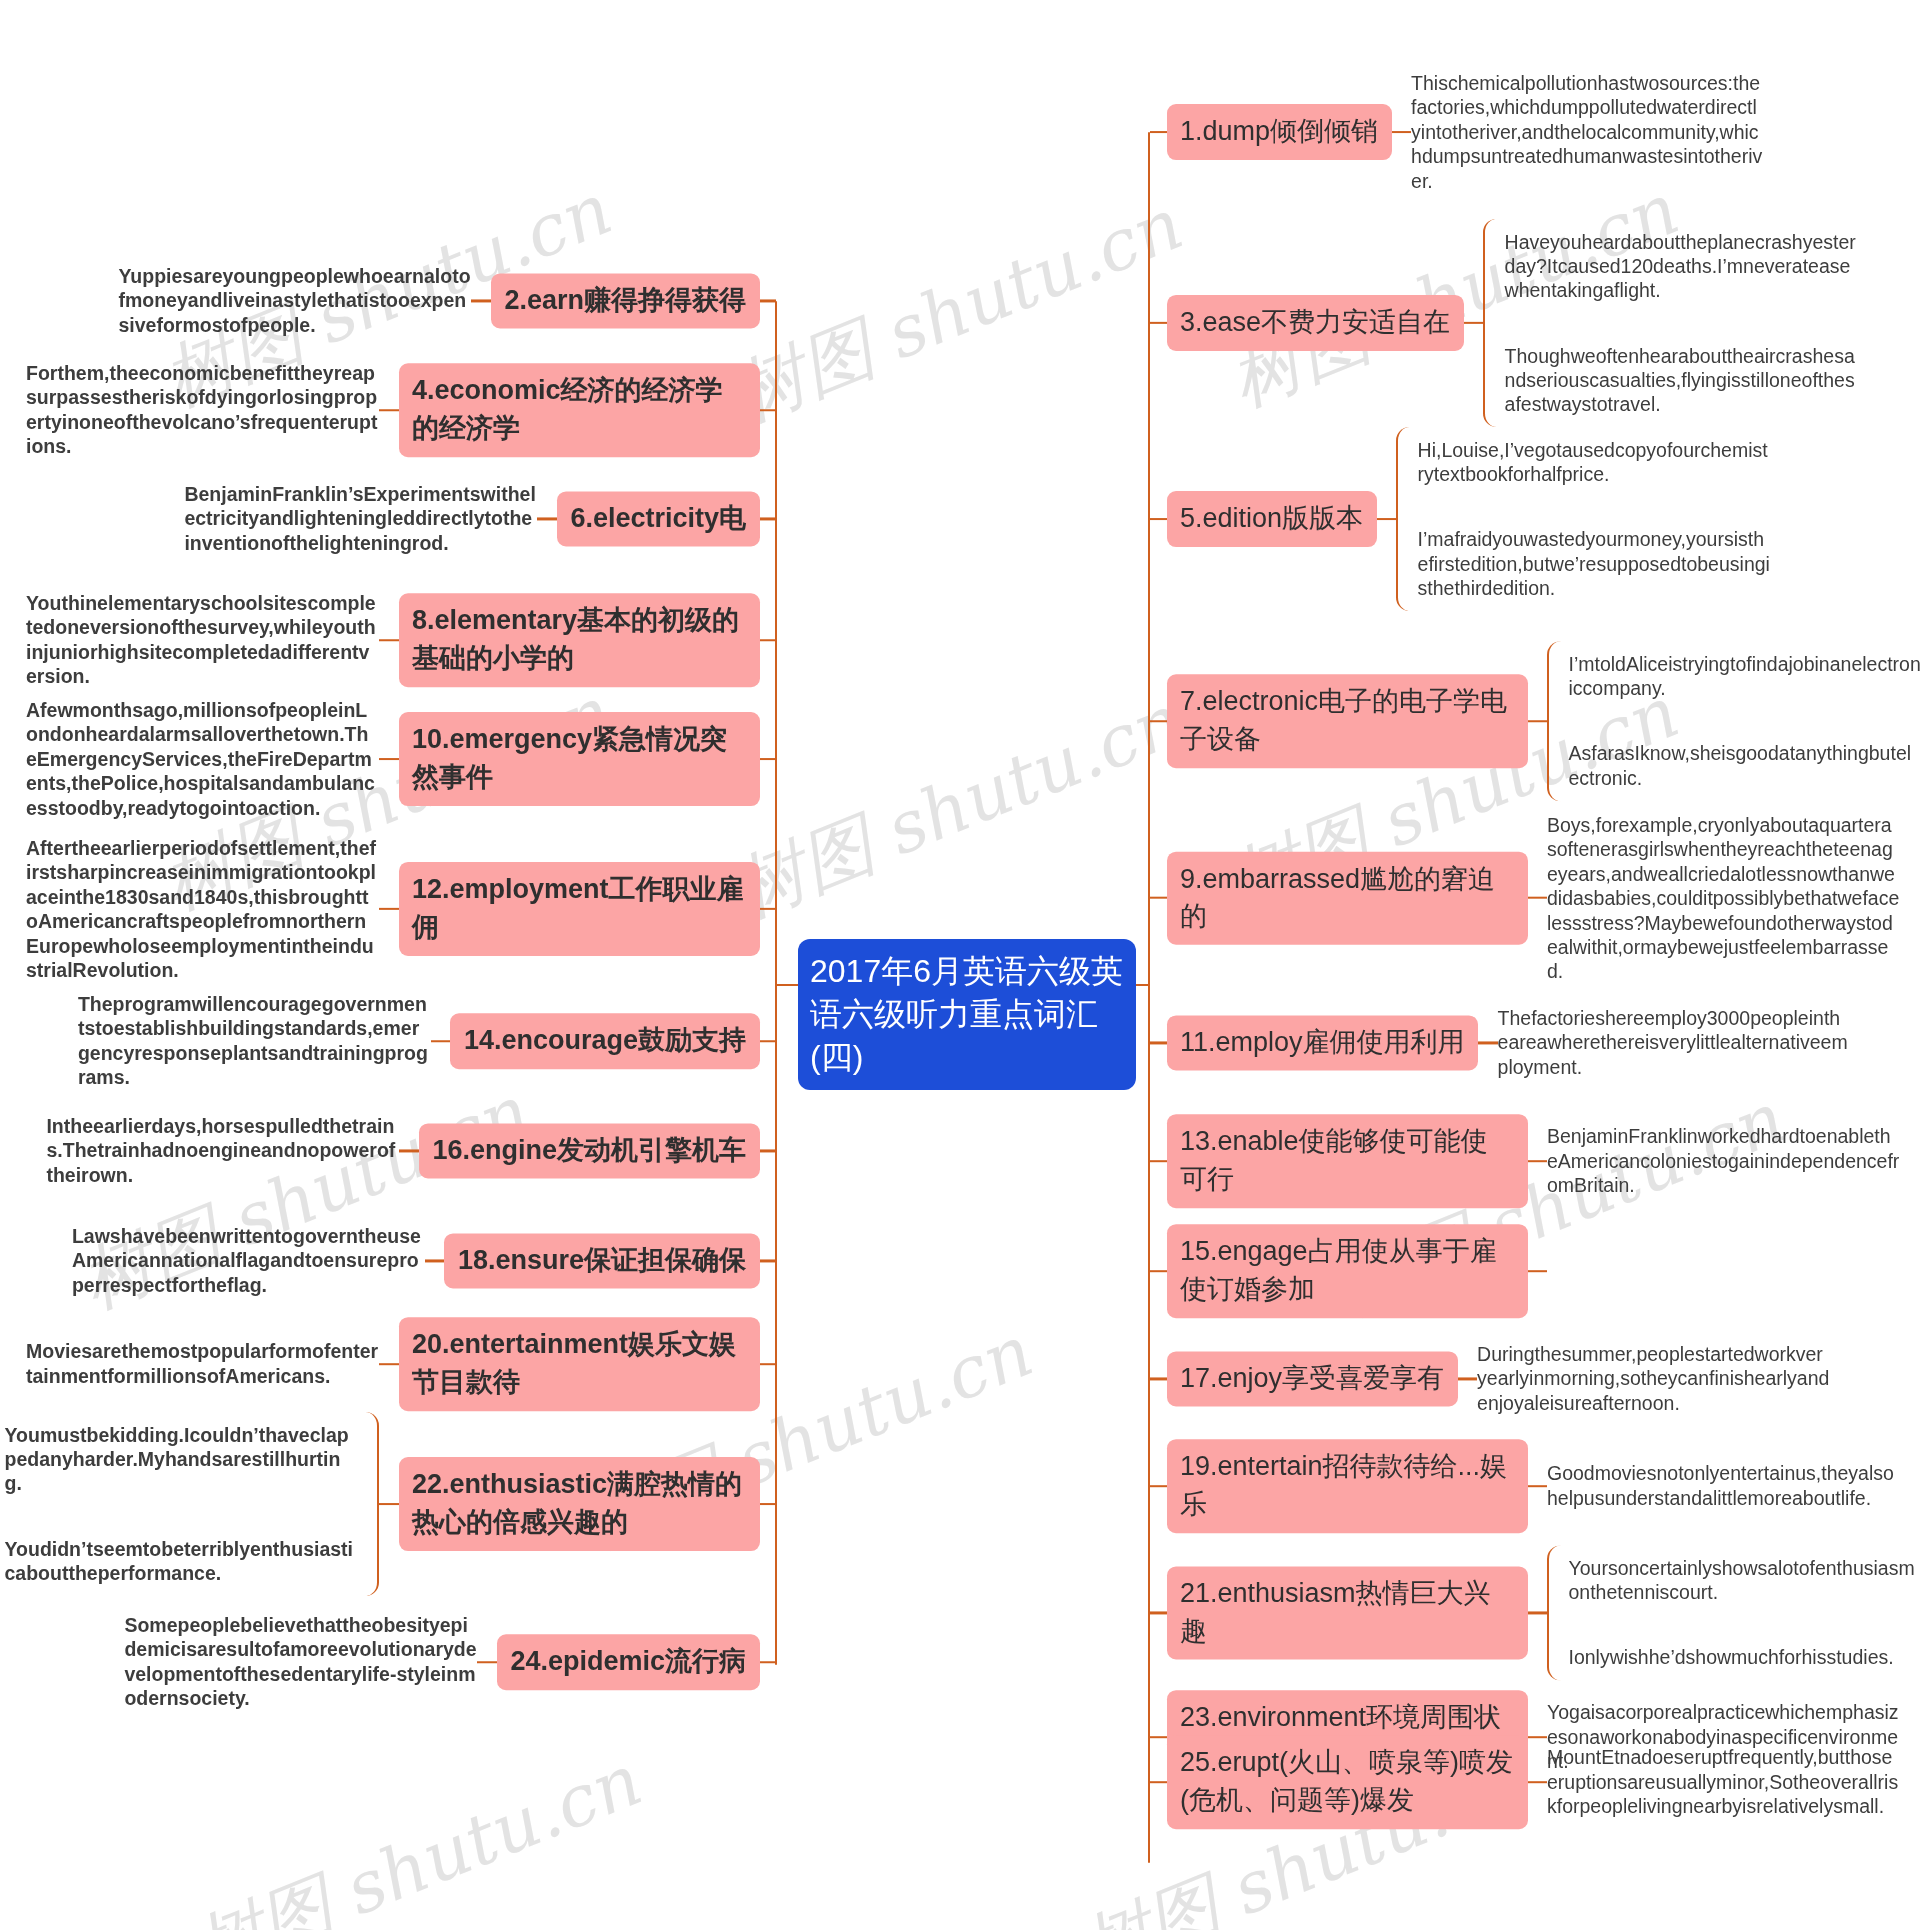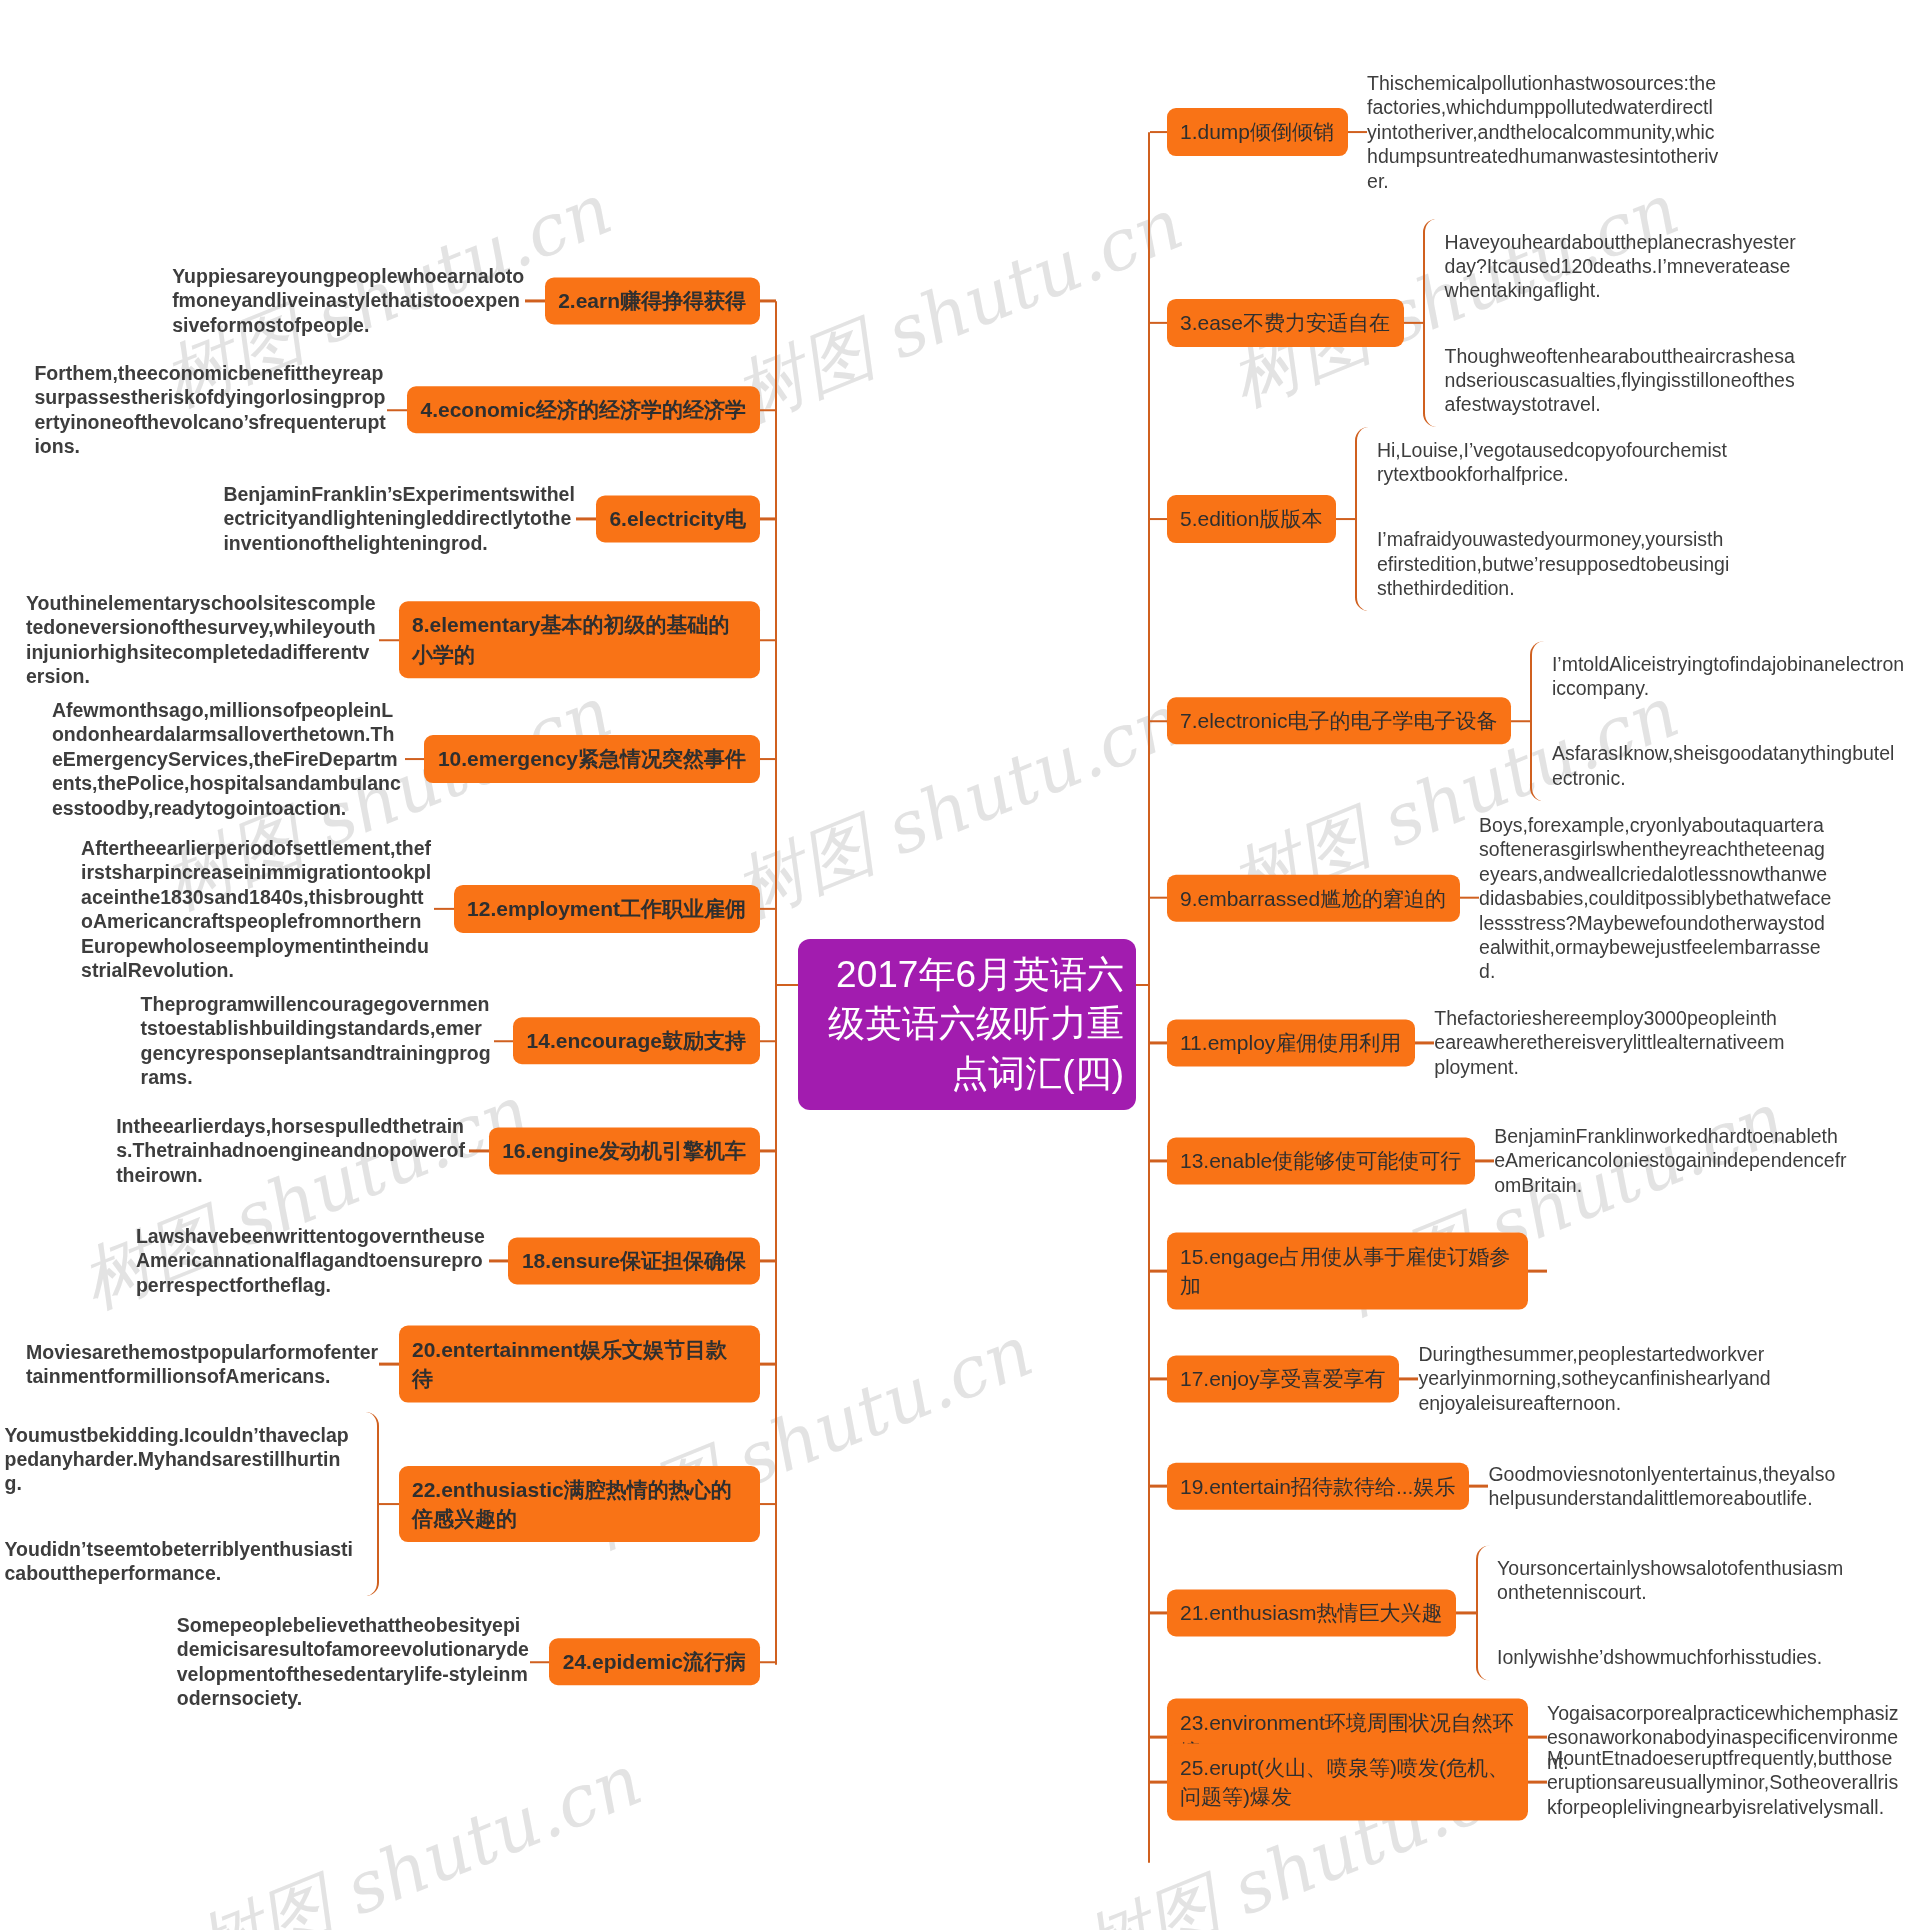--- a/index.html
+++ b/index.html
@@ -3,29 +3,29 @@
 <meta charset="utf-8">
 <style>
   html,body{margin:0;padding:0;background:#fff;}
   .canvas{position:relative;width:1924px;height:1931px;background:#fff;overflow:hidden;
           font-family:"Liberation Sans",sans-serif;}
   .wm{position:absolute;font-family:"DejaVu Serif",serif;font-style:italic;font-size:71px;
       color:#c8c8c8;opacity:.5;transform:rotate(-22deg);white-space:nowrap;pointer-events:none;}
   .trunk{position:absolute;width:2.3px;background:#d0601f;border-radius:1.5px;}
   .hstub{position:absolute;height:2.3px;background:#d0601f;border-radius:1.5px;}
   .central{position:absolute;left:798px;top:939px;width:338px;box-sizing:border-box;
-           background:#a21caf;color:#fff;border-radius:12px;padding:10.5px 12px;
-           font-size:37px;line-height:1.35;text-align:right;}
+           background:#1d4ed8;color:#fff;border-radius:12px;padding:10.5px 12px;
+           font-size:32px;line-height:1.35;text-align:left;}
   .row{position:absolute;display:flex;align-items:center;transform:translateY(-50%);}
   .row.right{left:1150px;}
   .row.left{right:1148px;justify-content:flex-end;font-weight:bold;}
   .stub{width:16.5px;height:2.3px;background:#d0601f;flex-shrink:0;}
   .dash{width:19.5px;height:2.3px;background:#d0601f;flex-shrink:0;}
-  .node{background:#f97316;color:#2f2f2f;border-radius:9px;padding:9px 13.5px;
-        box-sizing:border-box;max-width:361px;font-size:21px;line-height:1.4;flex-shrink:0;}
+  .node{background:#fca5a5;color:#2f2f2f;border-radius:9px;padding:9px 13.5px;
+        box-sizing:border-box;max-width:361px;font-size:27px;line-height:1.4;flex-shrink:0;}
   .exg{display:flex;flex-direction:column;gap:41px;}
   .row.right .exg.bracket{border-left:2.3px solid #d0601f;border-radius:13.5px;padding:10.5px 0 10.5px 19.5px;}
   .row.left  .exg.bracket{border-right:2.3px solid #d0601f;border-radius:13.5px;padding:10.5px 19.5px 10.5px 0;}
   .example{width:353px;font-size:19.5px;line-height:1.25;color:#3d3d3d;word-break:break-all;}
 </style>
 </head>
 <body>
 
 <div class="canvas">
 

